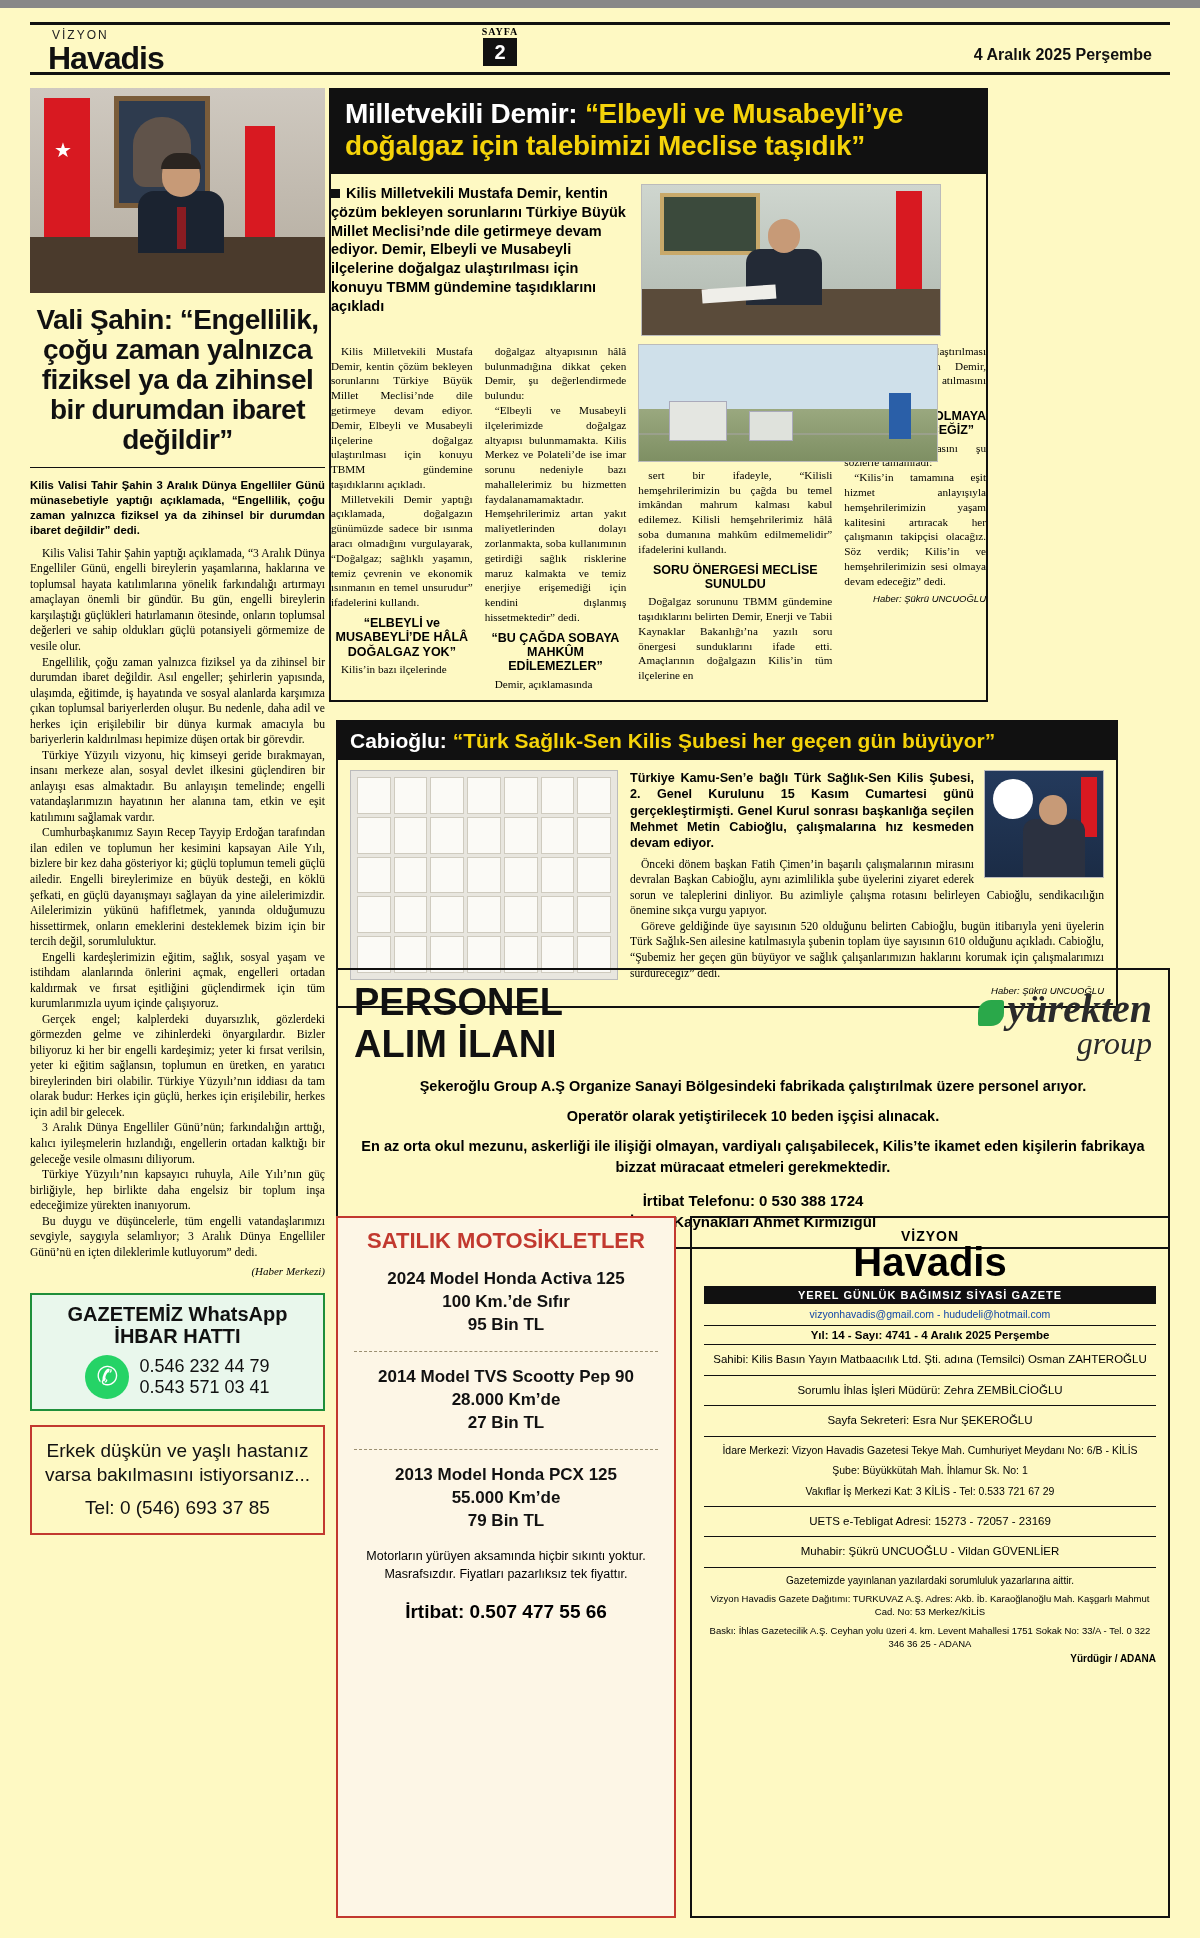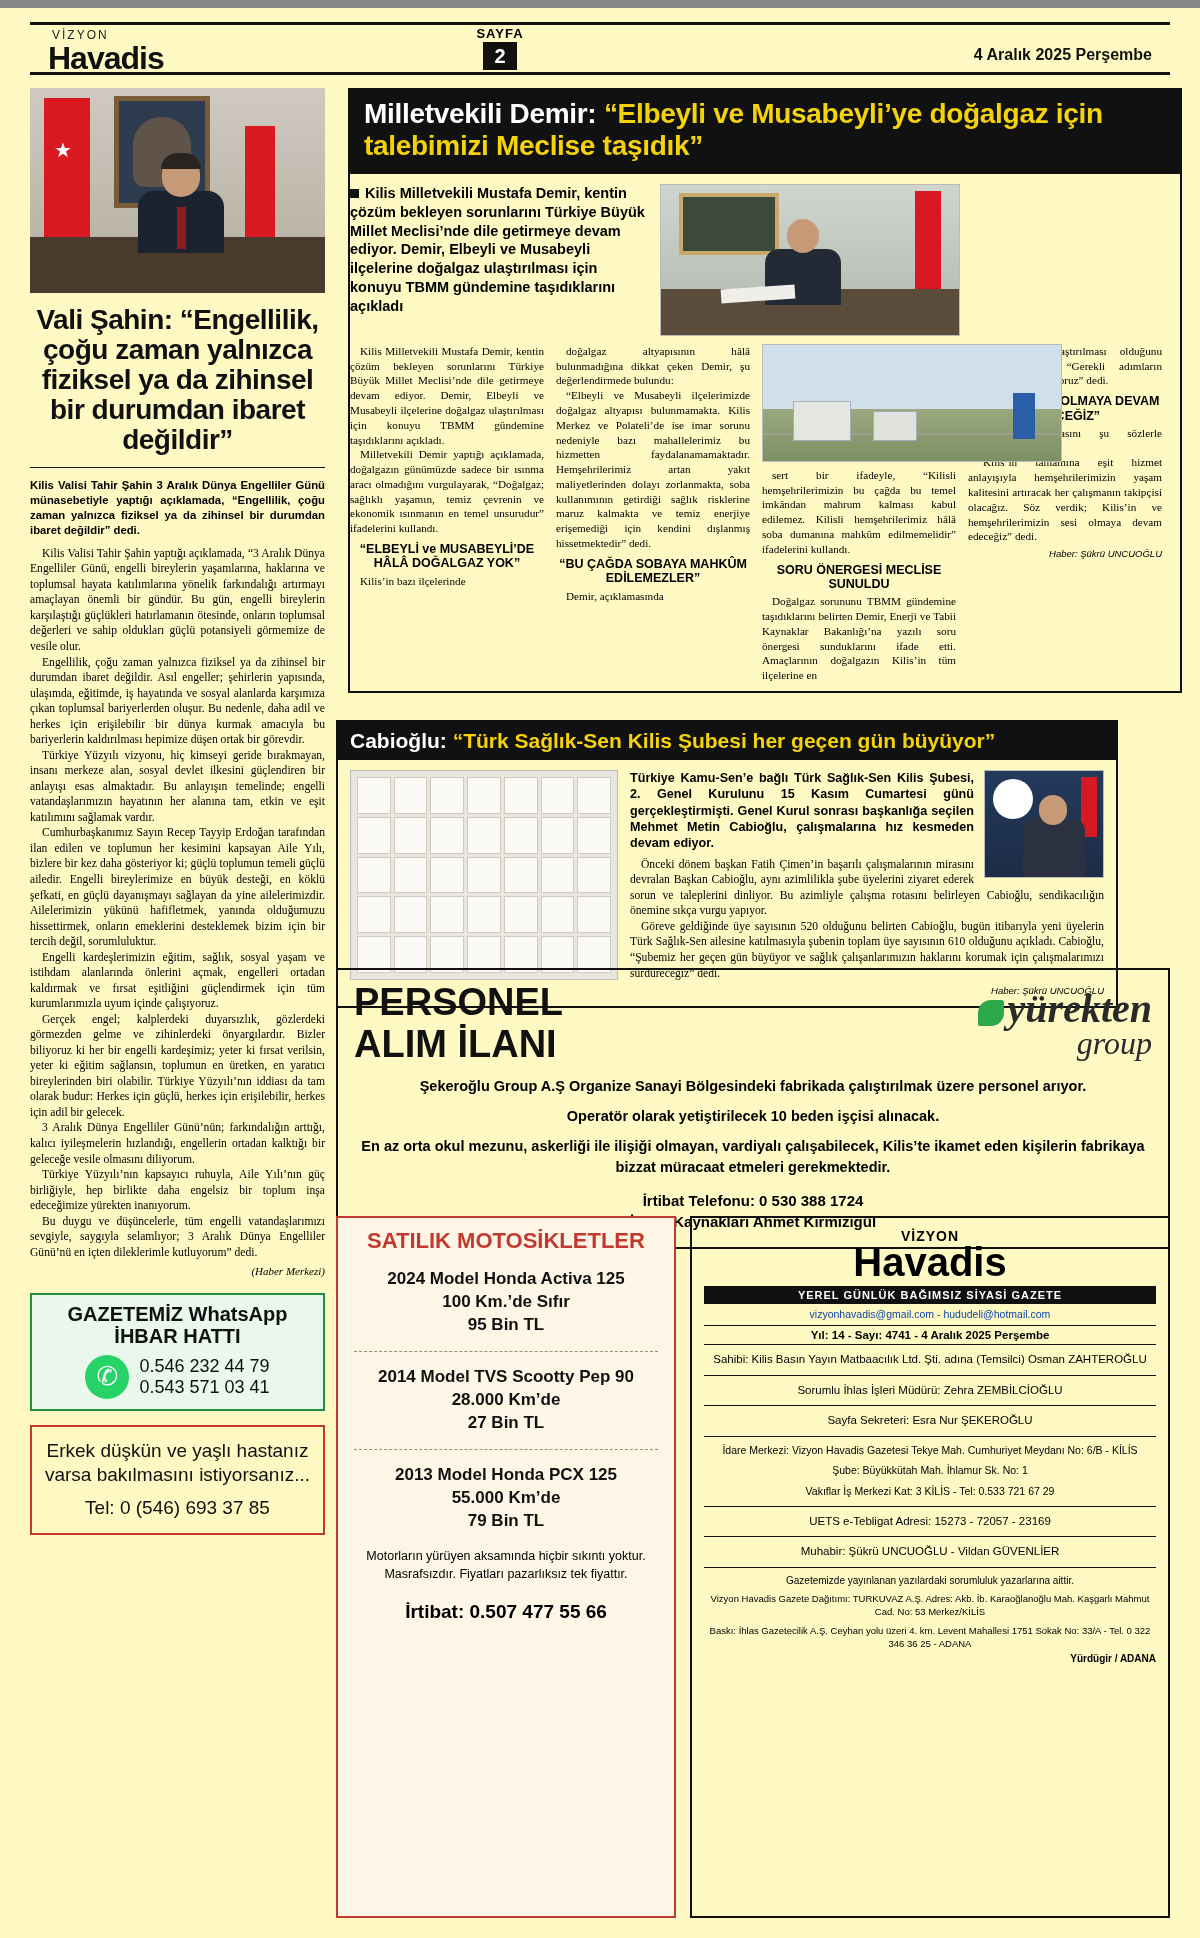--- a/index.html
+++ b/index.html
@@ -11,21 +11,21 @@
   }
 
   
   .masthead { position:absolute; left:0; top:0; width:1200px; height:68px; }
   .mh-rule-top { position:absolute; left:30px; top:14px; width:1140px; height:3px; background:#111; }
   .mh-rule-bot { position:absolute; left:30px; top:64px; width:1140px; height:3px; background:#111; }
   .mh-logo { position:absolute; left:48px; top:20px; }
   .mh-vizyon { font-family:"Liberation Sans", sans-serif; font-size:12px; letter-spacing:2px; color:#222; margin-left:4px; }
   .mh-havadis { font-family:"Liberation Sans", sans-serif; font-weight:bold; font-size:32px; line-height:32px; letter-spacing:-1px; color:#111; }
   .mh-sayfa { position:absolute; left:465px; top:18px; width:70px; text-align:center; }
-  .mh-sayfa-lbl { font-family:Liberation Sans, sans-serif; font-size:13px; font-weight:bold; letter-spacing:1px; }
+  .mh-sayfa-lbl { font-family:Liberation Serif, serif; font-size:10px; font-weight:bold; letter-spacing:1px; }
   .mh-sayfa-box { margin:1px auto 0; width:34px; height:28px; background:#111; color:#fff;
       font-family:"Liberation Sans", sans-serif; font-weight:bold; font-size:20px; line-height:28px; text-align:center; }
   .mh-date { position:absolute; right:48px; top:38px; font-family:"Liberation Sans", sans-serif;
       font-weight:bold; font-size:16px; color:#111; }
 
   
   .left-col { position:absolute; left:30px; top:80px; width:295px; }
   .photo-vali {
     width:295px; height:205px; position:relative; overflow:hidden;
     background:linear-gradient(#d8d3cc,#b9b2a8);
@@ -59,21 +59,21 @@
   .wa-row { display:flex; align-items:center; justify-content:center; gap:10px; margin-top:8px; }
   .wa-ico { width:44px; height:44px; border-radius:50%; background:#25d366; position:relative; flex:none; }
   .wa-ico:after { content:"✆"; position:absolute; left:0; top:0; width:44px; height:44px; line-height:44px; text-align:center; color:#fff; font-size:26px; }
   .wa-nums { font-family:"Liberation Sans", sans-serif; font-weight:normal; font-size:18px; line-height:1.15; color:#111; }
 
   .care-box { margin-top:14px; border:2px solid #c2392f; padding:12px 8px 14px; text-align:center; }
   .care-txt { font-family:"Liberation Sans", sans-serif; font-size:19px; line-height:1.25; color:#111; }
   .care-tel { font-family:"Liberation Sans", sans-serif; font-size:19px; margin-top:10px; color:#111; }
 
   
-  .main-story { position:absolute; left:348px; top:80px; width:834px; border:2px solid #111; }
+  .main-story { position:absolute; left:329px; top:80px; width:659px; border:2px solid #111; }
   .ms-head { background:#111; padding:8px 14px 12px; }
   .ms-h1 { font-family:"Liberation Sans", sans-serif; font-weight:bold; font-size:28px; line-height:1.14; color:#fff; letter-spacing:-0.3px; }
   .ms-h1 .yellow { color:#f5d30a; }
   .ms-body { padding:10px 0 8px; }
   .ms-top { display:flex; gap:10px; }
   .ms-kicker { font-family:"Liberation Sans", sans-serif; font-weight:bold; font-size:14.5px; line-height:1.3; width:300px; }
   .ms-kicker .sq { display:inline-block; width:9px; height:9px; background:#111; margin-right:6px; }
   .ms-photo { width:300px; height:152px; position:relative; overflow:hidden; border:1px solid #bbb; }
   .msp-wall { position:absolute; inset:0; background:linear-gradient(#cfd6cf,#aeb7ae); }
   .msp-pic { position:absolute; left:18px; top:8px; width:100px; height:62px; background:#3b4a3c; border:4px solid #c8a96a; }

